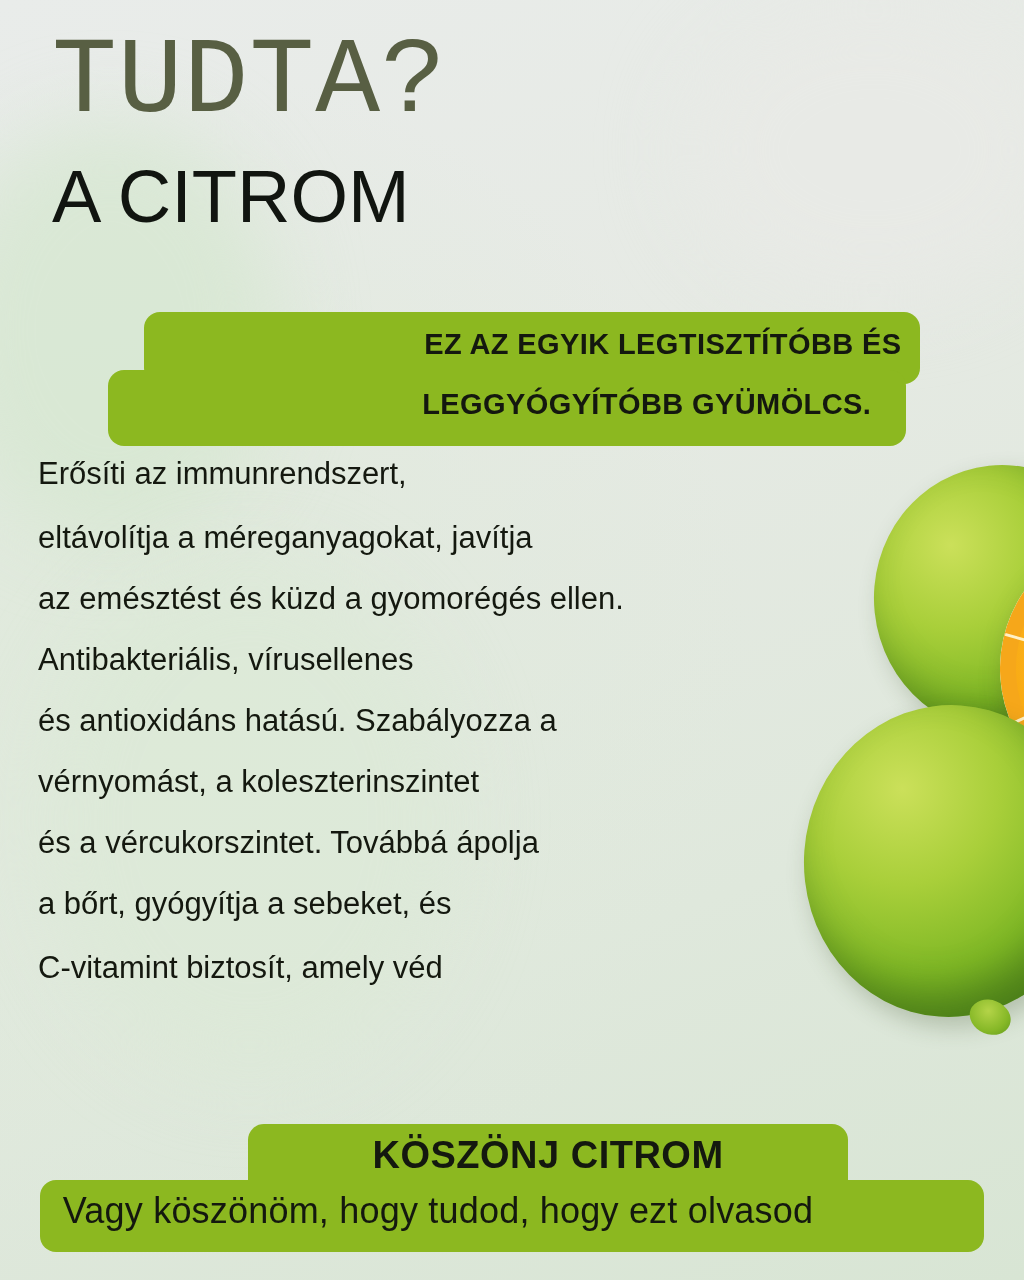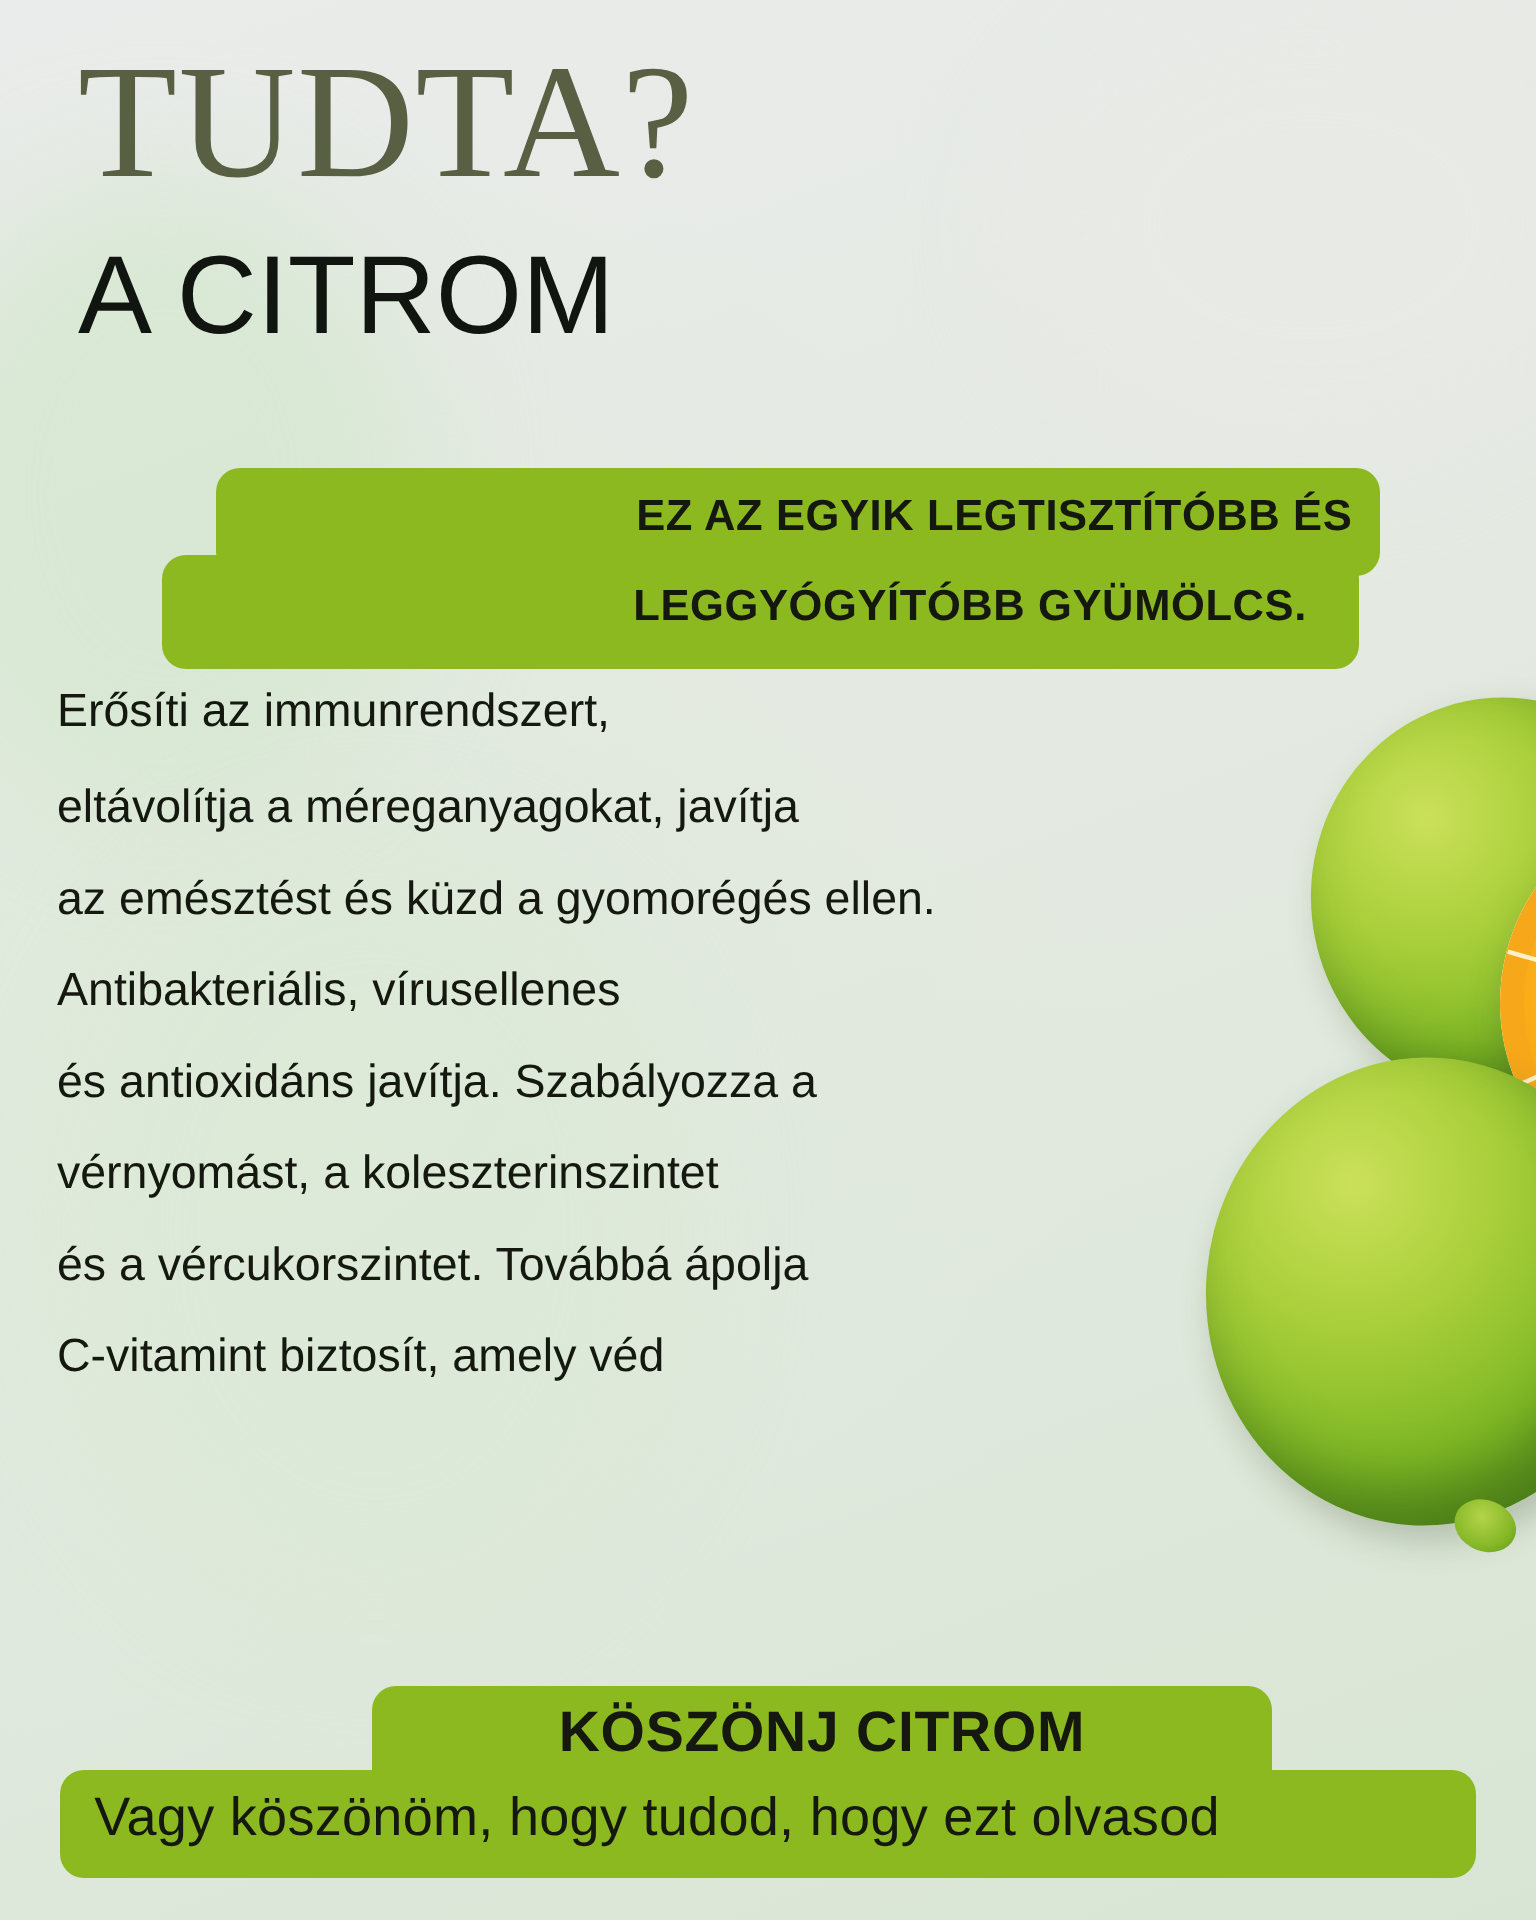--- a/index.html
+++ b/index.html
@@ -42,21 +42,21 @@
     top: 28px;
     width: 720px;
   }
   .title-main {
     font-size: 108px;
     line-height: 1.0;
     letter-spacing: 1px;
     color: #585f43;
     font-weight: 400;
     margin: 0;
-    font-family: Liberation Serif, serif;
+    font-family: Liberation Mono, monospace;
   }
   .title-sub {
     font-size: 74px;
     line-height: 1.05;
     color: #111510;
     font-weight: 400;
     margin: 22px 0 0 0;
     letter-spacing: 0px;
   }
 
@@ -274,23 +274,24 @@
     <div class="bar-lower"></div>
     <div class="line1">EZ AZ EGYIK LEGTISZTÍTÓBB ÉS</div>
     <div class="line2">LEGGYÓGYÍTÓBB GYÜMÖLCS.</div>
   </div>
 
   <div class="body-copy">
     <span class="ln">Erősíti az immunrendszert,</span>
     <span class="ln">eltávolítja a méreganyagokat, javítja</span>
     <span class="ln tight">az emésztést és küzd a gyomorégés ellen.</span>
     <span class="ln">Antibakteriális, vírusellenes</span>
-    <span class="ln tight">és antioxidáns javítja. Szabályozza a</span>
+    <span class="ln tight">és antioxidáns hatású. Szabályozza a</span>
     <span class="ln">vérnyomást, a koleszterinszintet</span>
     <span class="ln tight">és a vércukorszintet. Továbbá ápolja</span>
+    <span class="ln">a bőrt, gyógyítja a sebeket, és</span>
     <span class="ln">C-vitamint biztosít, amely véd</span>
   </div>
 
   <div class="ribbon-bottom">
     <div class="bar-upper"></div>
     <div class="bar-lower"></div>
     <div class="line1">KÖSZÖNJ CITROM</div>
     <div class="line2">Vagy köszönöm, hogy tudod, hogy ezt olvasod</div>
   </div>
 

